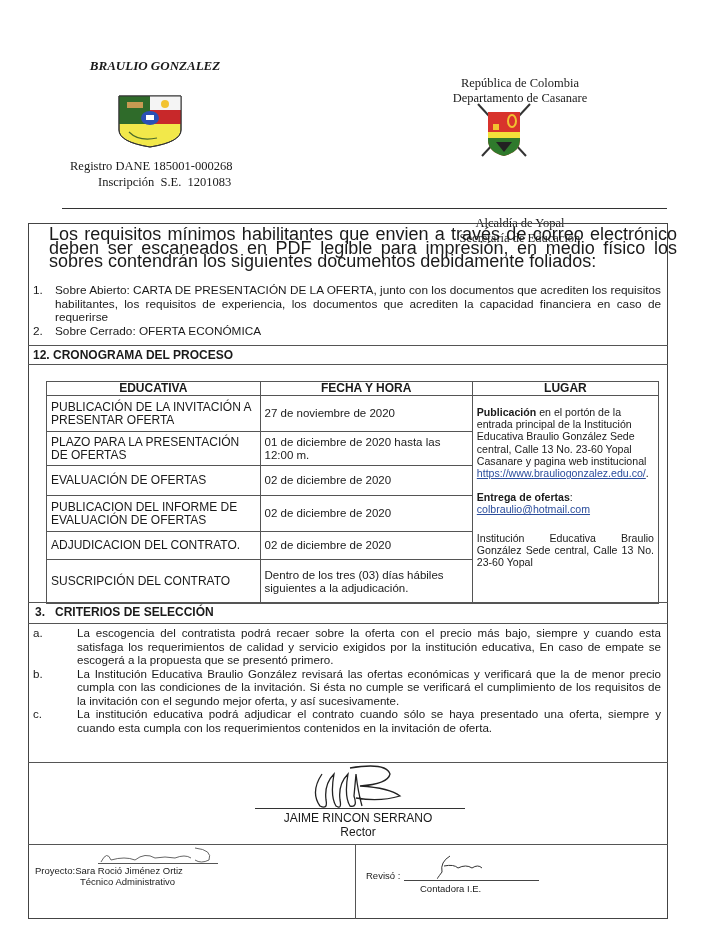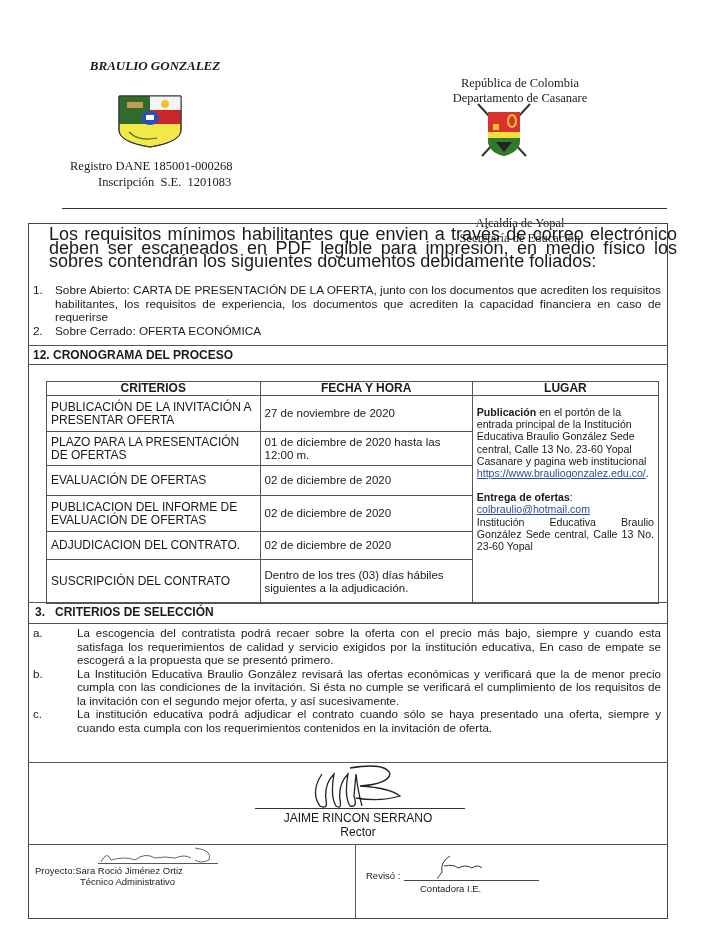--- a/index.html
+++ b/index.html
@@ -38,21 +38,21 @@
       position: absolute; left: 46px; top: 381px; width: 613px;
       border-collapse: collapse; font-size: 11.5px; line-height: 13px;
     }
     table.sched th, table.sched td { border: 1px solid #555; padding: 2px 4px; vertical-align: middle; }
     table.sched th { font-size: 12px; font-weight: bold; text-align: center; height: 12px; padding: 0 4px; }
     .c1 { width: 206px; font-size: 12px; }
     .c2 { width: 205px; }
     .c3 { width: 178px; vertical-align: top !important; font-size: 10.6px; line-height: 12.2px; padding-top: 10px !important; }
     .c3 .b { font-weight: bold; }
     .link { color: #2b4d9c; text-decoration: underline; }
-    .just { text-align: justify; }
+    .just { text-align: justify; margin-top: 16px; }
 
     .crit { left: 33px; top: 616px; width: 628px; font-size: 11.6px; line-height: 13.5px; }
     .crit .li { display: flex; }
     .crit .num { width: 20px; flex: none; }
     .crit .txt { flex: 1; text-align: justify; margin-left: 24px; }
 
     .sig-rector { left: 255px; top: 768px; width: 210px; }
     .sig-line { height: 0; border-top: 1px solid #333; }
     .rector-name { left: 248px; top: 811px; width: 220px; text-align: center; font-size: 12px; line-height: 14px; }
 
@@ -117,21 +117,21 @@
   </div>
 </div>
 
 <div class="abs sec-line" style="top:345px;"></div>
 <div class="abs sec-title" style="left:33px;top:348px;">12. CRONOGRAMA DEL PROCESO</div>
 <div class="abs sec-line" style="top:364px;"></div>
 
 <table class="sched">
   <thead>
     <tr>
-      <th class="c1">CRITERIOS</th>
+      <th class="c1">EDUCATIVA</th>
       <th class="c2">FECHA Y HORA</th>
       <th>LUGAR</th>
     </tr>
   </thead>
   <tbody>
     <tr style="height:36px">
       <td class="c1">PUBLICACIÓN DE LA INVITACIÓN A PRESENTAR OFERTA</td>
       <td class="c2">27 de noviembre de 2020</td>
       <td class="c3" rowspan="6">
         <div>

